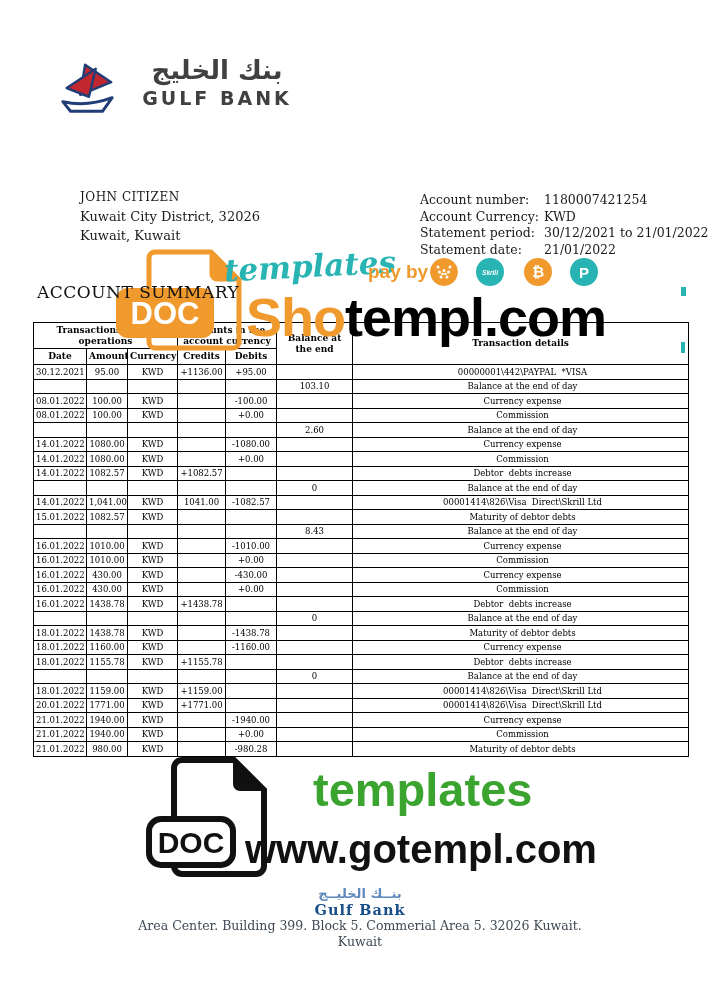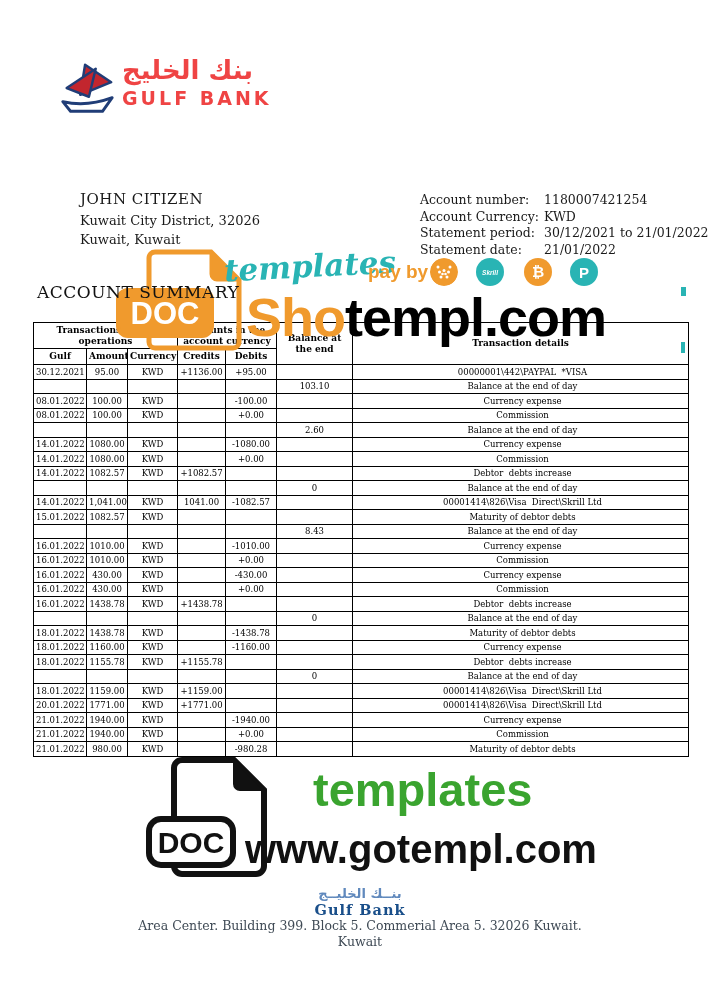--- a/index.html
+++ b/index.html
@@ -2,27 +2,27 @@
 <html><head>
 <meta charset="utf-8">
 <style>
   html,body{margin:0;padding:0;}
   body{width:720px;height:1000px;background:#fff;font-family:"DejaVu Serif",serif;position:relative;overflow:hidden;}
   .abs{position:absolute;}
 
   
   .logo-wrap{left:56px;top:56px;width:260px;height:68px;z-index:2;}
   .logo-dhow{position:absolute;left:0;top:2px;}
-  .logo-text{position:absolute;left:66px;top:0;width:190px;text-align:left;color:#ef4444;font-family:"DejaVu Sans",sans-serif;}
+  .logo-text{position:absolute;left:66px;top:0;width:190px;text-align:center;color:#404040;font-family:"DejaVu Sans",sans-serif;}
   .logo-arabic{font-size:26px;font-weight:bold;line-height:1.15;direction:rtl;}
   .logo-latin{font-size:19px;font-weight:bold;letter-spacing:3px;margin-top:1px;}
 
   
   .customer{left:80px;top:190px;color:#1a1a1a;z-index:2;}
-  .customer-name{font-size:15px;letter-spacing:.5px;margin-bottom:4px;}
+  .customer-name{font-size:12px;letter-spacing:.5px;margin-bottom:4px;}
   .customer-line{font-size:13px;line-height:18.5px;}
   .acct-info{left:420px;top:192px;font-size:12.5px;color:#1a1a1a;z-index:2;}
   .acct-row{line-height:16.5px;white-space:nowrap;}
   .acct-label{display:inline-block;width:120px;}
   .acct-value{display:inline-block;}
 
   
   .section-title{left:37px;top:282px;font-size:17px;font-weight:normal;letter-spacing:.5px;color:#111;z-index:6;}
 
   
@@ -111,21 +111,21 @@
       <col style="width:336px">
   </colgroup>
   <thead>
     <tr>
       <th colspan="3">Transactions, other operations</th>
       <th colspan="2">amounts in the account currency</th>
       <th rowspan="2">Balance at the end</th>
       <th rowspan="2">Transaction details</th>
     </tr>
     <tr>
-      <th>Gulf</th>
+      <th>Date</th>
       <th>Amount</th>
       <th>Currency</th>
       <th>Credits</th>
       <th>Debits</th>
     </tr>
   </thead>
   <tbody>
       <tr>
         <td class="col-date">30.12.2021</td>
         <td class="col-amount">95.00</td>

